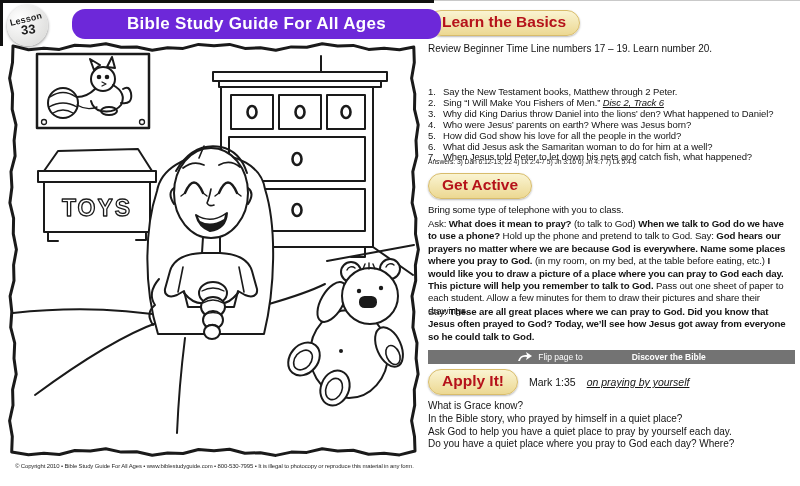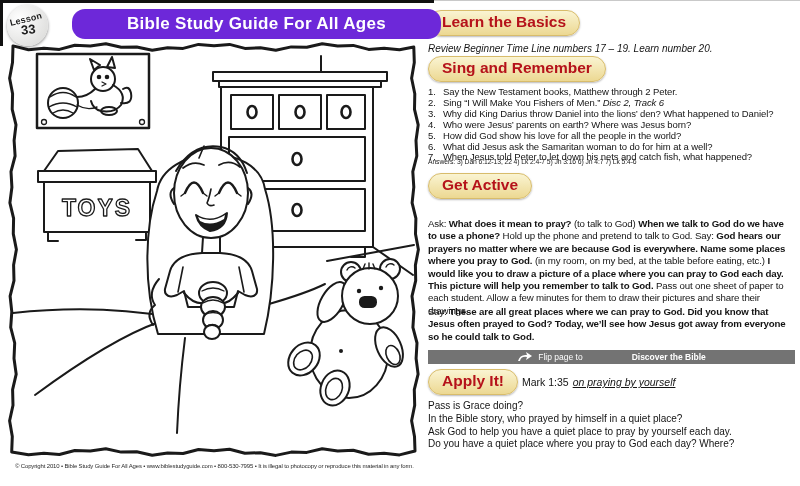--- a/index.html
+++ b/index.html
@@ -39,21 +39,21 @@
   ol.qlist li{counter-increment:q;display:flex;font-size:9.5px;line-height:10.9px;
               letter-spacing:-.1px;}
   ol.qlist li::before{content:counter(q) ".";flex:none;width:15px;}
   .answers{font-size:6.8px;letter-spacing:-.1px;color:#222;white-space:nowrap;}
 
   .flipbar{position:absolute;left:0;top:350px;width:367px;height:14px;background:#737373;
            display:flex;align-items:center;justify-content:center;gap:5px;color:#fff;
            font-size:8.5px;}
   .flipbar b{font-weight:bold;padding-left:44px;}
 
-  .applyrow{display:flex;align-items:center;gap:4px;}
+  .applyrow{display:flex;align-items:center;gap:11px;}
   .applyrow .ref{font-size:10.5px;color:#141414;}
   .applyrow .sub{font-size:10.5px;font-style:italic;color:#141414;text-decoration:underline;}
   .qs div{font-size:10px;line-height:12.8px;}
 </style>
 </head>
 <body>
 
 <div class="page">
   <div class="scan-hair"></div>
   <div class="scan-top"></div>
@@ -174,31 +174,28 @@
     </g>
   </svg>
 
   <div class="copyright">© Copyright 2010 • Bible Study Guide For All Ages • www.biblestudyguide.com • 800-530-7995 • It is illegal to photocopy or reproduce this material in any form.</div>
 
   <div class="rightcol">
 
     <div class="rb" style="top:10px;">
       <span class="badge">Learn the Basics</span>
     </div>
-    <div class="rb body-text" style="top:43px;font-style:italic;">Review Beginner Time Line numbers 17 – 19. Learn number 20.</div>
-
-    <div class="rb" style="top:56px;">
-      <span class="badge">Sing and Remember</span>
-    </div>
+    <div class="rb body-text" style="top:43px;">Review Beginner Time Line numbers 17 – 19. Learn number 20.</div>
+
     <ol class="qlist rb" style="top:87px;">
       <li>
           <span><span>Say the New Testament books, Matthew through 2 Peter.</span></span>
         </li>
       <li>
-          <span><span>Sing “I Will Make You Fishers of Men.” </span><span style="font-style: italic;">Disc 2, Track 6</span></span>
+          <span><span>Sing “I Will Make You Fishers of Men.” </span><span style="font-style: italic; text-decoration: underline;">Disc 2, Track 6</span></span>
         </li>
       <li>
           <span><span>Why did King Darius throw Daniel into the lions’ den? What happened to Daniel?</span></span>
         </li>
       <li>
           <span><span>Who were Jesus’ parents on earth? Where was Jesus born?</span></span>
         </li>
       <li>
           <span><span>How did God show his love for all the people in the world?</span></span>
         </li>
@@ -207,36 +204,37 @@
         </li>
       <li>
           <span><span>When Jesus told Peter to let down his nets and catch fish, what happened?</span></span>
         </li>
     </ol>
     <div class="rb answers" style="top:158px;">Answers:  3) Dan 6:12-13, 22   4) Lk 2:4-7   5) Jn 3:16   6) Jn 4:7   7) Lk 5:4-6</div>
 
     <div class="rb" style="top:173px;">
       <span class="badge">Get Active</span>
     </div>
+    <div class="rb body-text tight" style="top:204px;"><span>Bring some type of telephone with you to class.</span></div>
     <div class="rb body-text tight" style="top:218px;"><span>Ask: </span><span style="font-weight: bold;">What does it mean to pray? </span><span>(to talk to God) </span><span style="font-weight: bold;">When we talk to God do we have to use a phone? </span><span>Hold up the phone and pretend to talk to God. Say: </span><span style="font-weight: bold;">God hears our prayers no matter where we are because God is everywhere. Name some places where you pray to God. </span><span>(in my room, on my bed, at the table before eating, etc.) </span><span style="font-weight: bold;">I would like you to draw a picture of a place where you can pray to God each day. This picture will help you remember to talk to God. </span><span>Pass out one sheet of paper to each student. Allow a few minutes for them to draw their pictures and share their drawings.</span></div>
     <div class="rb body-text tight" style="top:306px;"><span>Say: </span><span style="font-weight: bold;">These are all great places where we can pray to God. Did you know that Jesus often prayed to God? Today, we’ll see how Jesus got away from everyone so he could talk to God.</span></div>
 
     <div class="flipbar">
       <svg width="16" height="10" viewBox="0 0 16 10">
         <path d="M1,9 Q3,2 10,3 L9,0 L15,4 L9,8 L10,5 Q4,4 3,9 Z" fill="#fff"></path>
       </svg>
       <span>Flip page to</span>
       <b>Discover the Bible</b>
     </div>
 
     <div class="rb applyrow" style="top:369px;">
       <span class="badge">Apply It!</span>
       <span class="ref">Mark 1:35</span>
       <span class="sub">on praying by yourself</span>
     </div>
     <div class="rb qs" style="top:400px;">
-      <div>Pass is Grace doing?</div>
+      <div>What is Grace know?</div>
       <div>In the Bible story, who prayed by himself in a quiet place?</div>
       <div>Ask God to help you have a quiet place to pray by yourself each day.</div>
       <div>Do you have a quiet place where you pray to God each day? Where?</div>
     </div>
   </div>
 </div>
 
 </body></html>

